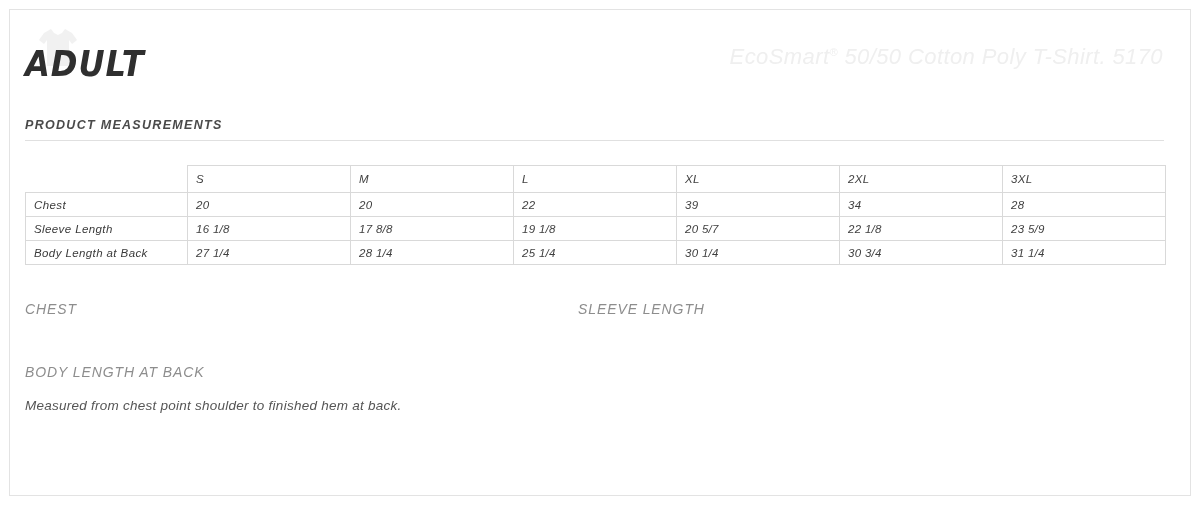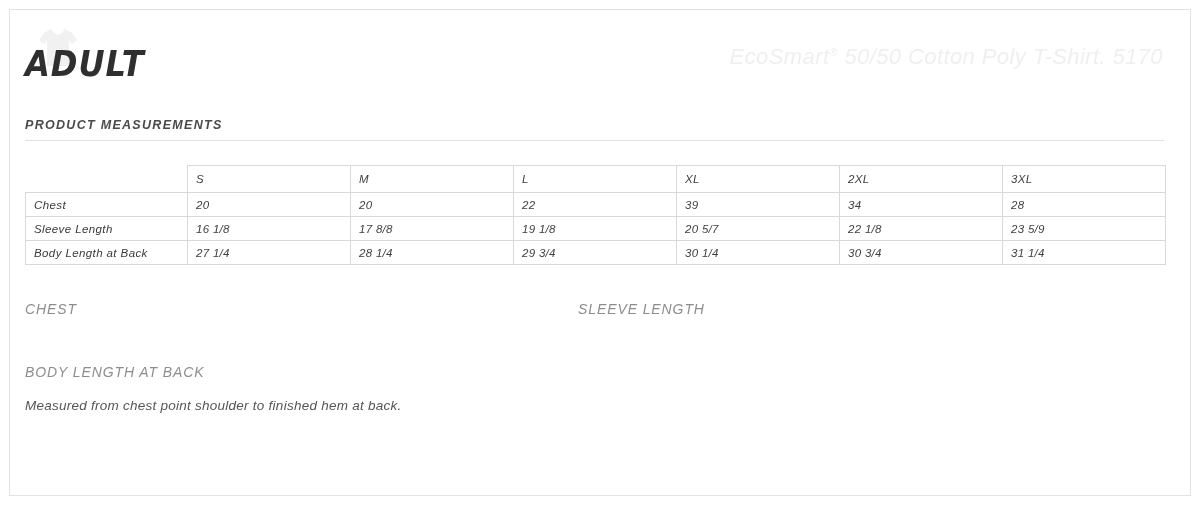--- a/index.html
+++ b/index.html
@@ -214,21 +214,21 @@
           <td>17 8/8</td>
           <td>19 1/8</td>
           <td>20 5/7</td>
           <td>22 1/8</td>
           <td>23 5/9</td>
         </tr>
         <tr>
           <td>Body Length at Back</td>
           <td>27 1/4</td>
           <td>28 1/4</td>
-          <td>29 3/4</td>
+          <td>25 1/4</td>
           <td>30 1/4</td>
           <td>30 3/4</td>
           <td>31 1/4</td>
         </tr>
       </tbody>
     </table>
 
     <div class="descriptions">
       <div class="desc-grid">
         <div class="desc-block">

